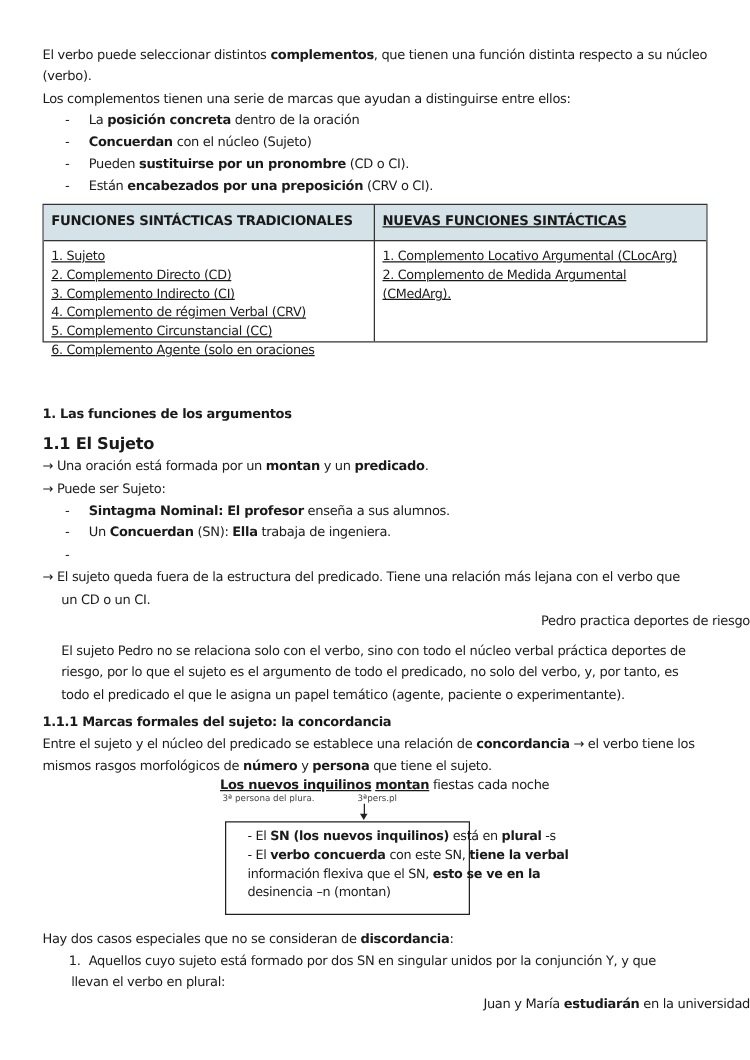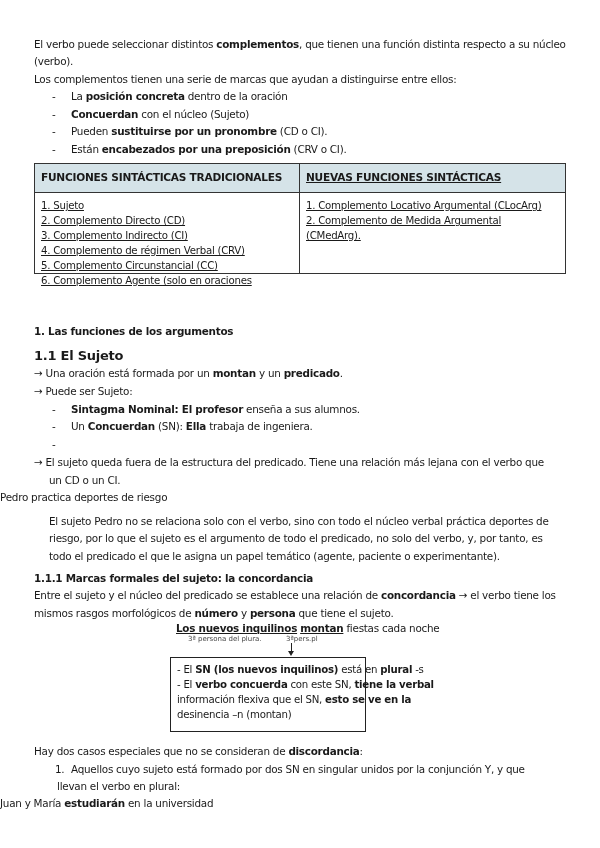--- a/index.html
+++ b/index.html
@@ -21,24 +21,24 @@
               background: #d5e3e8; border-bottom: 1px solid #333; }
   .tbl .vsep { position: absolute; left: 264px; top: 0; width: 1px; height: 100%; background: #333; }
   .tbl .h1, .tbl .h2 { position: absolute; top: 7px; font-weight: bold; font-size: 10.6px; white-space: nowrap; }
   .tbl .h1 { left: 6px; }
   .tbl .h2 { left: 271px; text-decoration: underline; }
   .tbl .col { position: absolute; top: 34px; line-height: 15px; font-size: 10.2px; }
   .tbl .col1 { left: 6px; width: 250px; }
   .tbl .col2 { left: 271px; width: 256px; }
   .tbl .col div { white-space: nowrap; text-decoration: underline; }
 
-  .center { position: absolute; left: 0; width: 600px; text-align: left; white-space: nowrap; line-height: 13px; }
+  .center { position: absolute; left: 0; width: 600px; text-align: right; white-space: nowrap; line-height: 13px; }
 
-  .box { position: absolute; left: 170px; top: 657px; width: 196px; height: 75px;
-         border: 1px solid #222; box-sizing: border-box; font-size: 10.2px; line-height: 15px; padding: 4px 6px; }
+  .box { position: absolute; left: 180px; top: 657px; width: 196px; height: 75px;
+         border: 1px solid #222; box-sizing: border-box; font-size: 10.2px; line-height: 15px; padding: 4px 17px; }
   .box div { white-space: nowrap; }
   .sub { position: absolute; font-size: 7px; color: #444; white-space: nowrap; letter-spacing: 0; }
   .arrow-down { position: absolute; left: 291px; top: 643px; width: 1px; height: 10px; background: #222; }
   .arrow-head { position: absolute; left: 288px; top: 651px; width: 0; height: 0;
                 border-left: 3px solid transparent; border-right: 3px solid transparent; border-top: 5px solid #222; }
   u { text-decoration: underline; }
 </style>
 </head>
 <body>
 
@@ -122,21 +122,21 @@
   <div class="line" style="top:589px">
     <span>Entre el sujeto y el núcleo del predicado se establece una relación de </span><b>concordancia</b><span> → el verbo tiene los</span>
   </div>
   <div class="line" style="top:607px">
     <span>mismos rasgos morfológicos de </span><b>número</b><span> y </span><b>persona</b><span> que tiene el sujeto.</span>
   </div>
 
   <div class="line" style="top:622px; left:176px">
     <b><u>Los nuevos inquilinos</u></b> <b><u>montan</u></b><span> fiestas cada noche</span>
   </div>
-  <div class="sub" style="left:188px; top:635px">3ª persona del plura.</div>
+  <div class="sub" style="left:178px; top:635px">3ª persona del plura.</div>
   <div class="sub" style="left:286px; top:635px">3ªpers.pl</div>
   <div class="arrow-down"></div>
   <div class="arrow-head"></div>
 
   <div class="box">
     <div><span>- El </span><b>SN (los nuevos inquilinos)</b><span> está en </span><b>plural</b><span> -s</span></div>
     <div><span>- El </span><b>verbo concuerda</b><span> con este SN, </span><b>tiene la verbal</b></div>
     <div><span>información flexiva que el SN, </span><b>esto se ve en la</b></div>
     <div><span>desinencia –n (montan)</span></div>
   </div>

